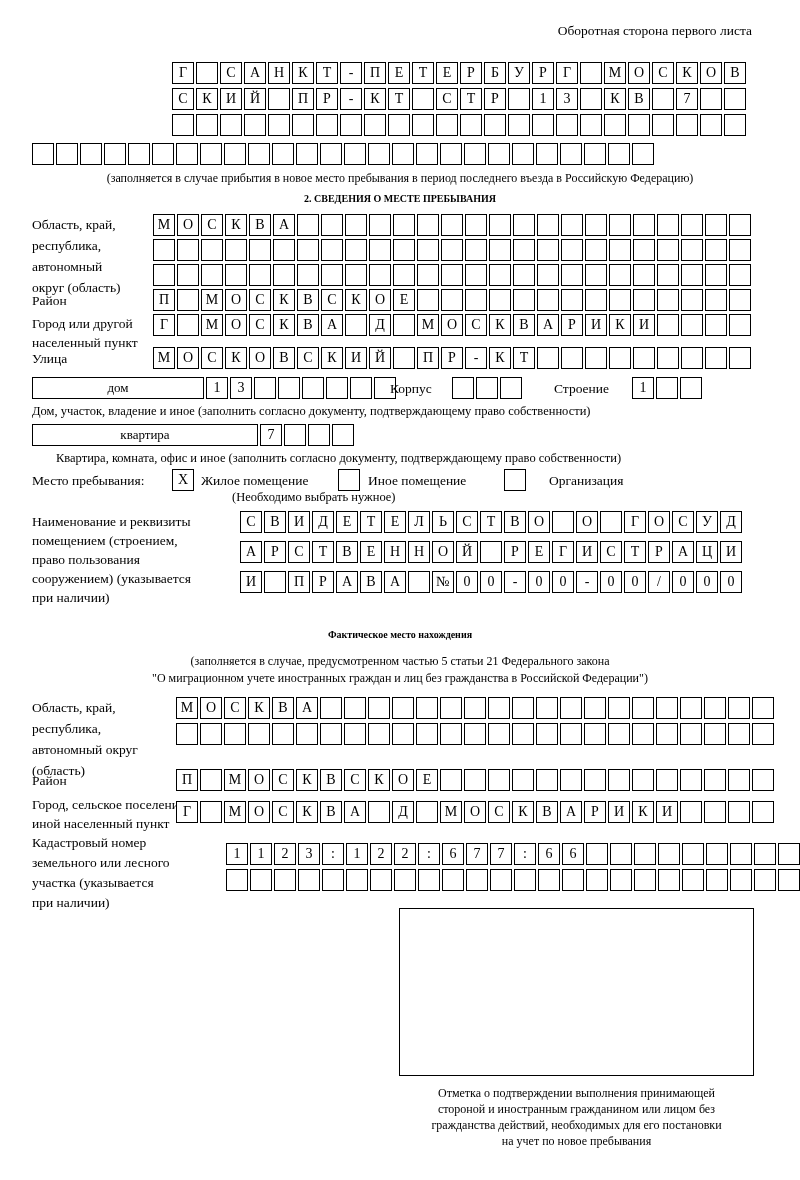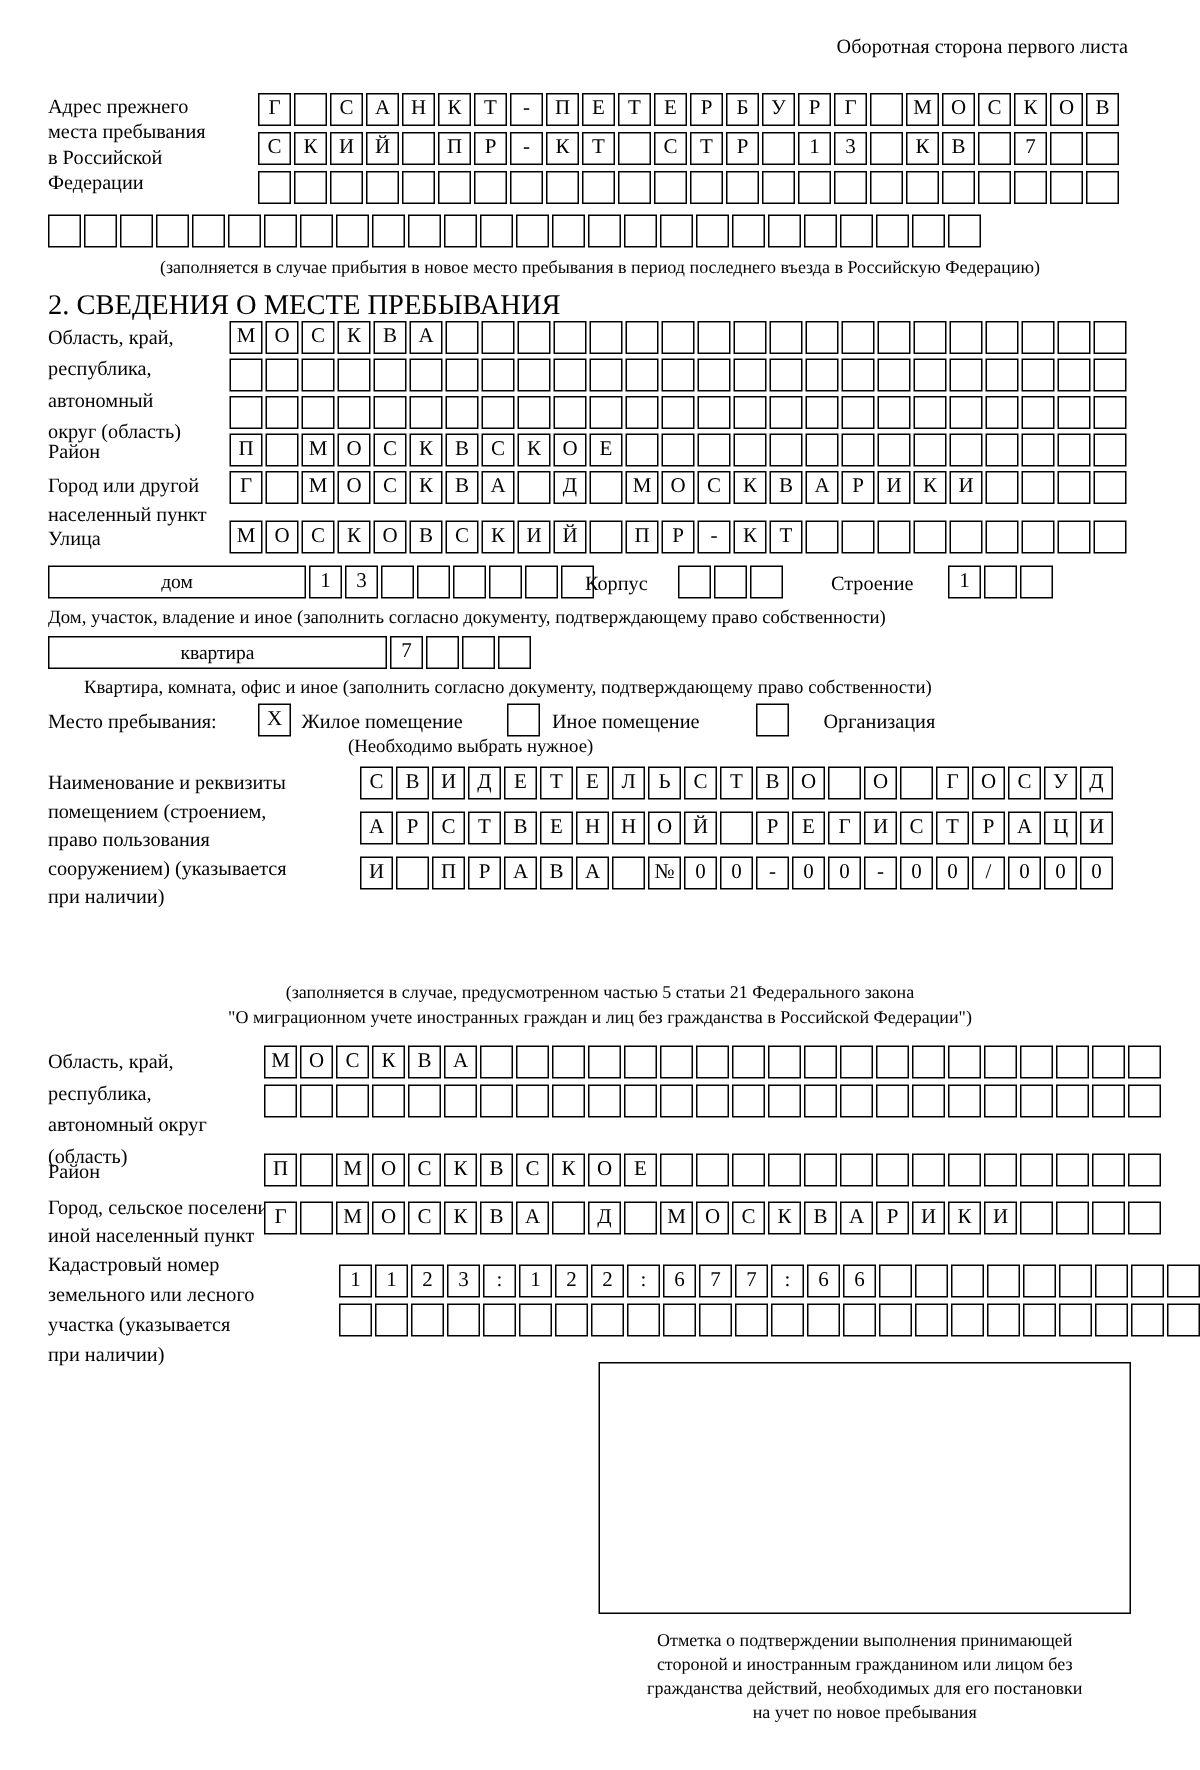--- a/index.html
+++ b/index.html
@@ -74,37 +74,32 @@
     box-sizing: border-box;
     background: #fff;
   }
 
   .note {
     font-size: 12px;
     line-height: 16px;
     text-align: center;
   }
   .sect-title {
-    font-size: 19px;
-    font-weight: normal;
+    font-size: 10px;
+    font-weight: bold;
+    text-align: center;
   }
 </style>
 </head>
 <body>
 
 <div class="page">
 
   <div class="abs hdr-right lbl">Оборотная сторона первого листа</div>
 
-  <div class="abs lbl" style="left:32px; top:62px; width:140px;">
-    <div>Адрес прежнего</div>
-    <div>места пребывания</div>
-    <div>в Российской</div>
-    <div>Федерации</div>
-  </div>
 
   <div class="abs boxline" style="left:172px; top:62px;">
     <div class="cell">Г</div>
     <div class="cell"></div>
     <div class="cell">С</div>
     <div class="cell">А</div>
     <div class="cell">Н</div>
     <div class="cell">К</div>
     <div class="cell">Т</div>
     <div class="cell">-</div>
@@ -507,20 +502,21 @@
     <div class="cell">0</div>
     <div class="cell">-</div>
     <div class="cell">0</div>
     <div class="cell">0</div>
     <div class="cell">/</div>
     <div class="cell">0</div>
     <div class="cell">0</div>
     <div class="cell">0</div>
   </div>
 
+  <div class="abs sect-title" style="left:32px; top:629px; width:736px;">Фактическое место нахождения</div>
   <div class="abs note" style="left:32px; top:653px; width:736px;">(заполняется в случае, предусмотренном частью 5 статьи 21 Федерального закона</div>
   <div class="abs note" style="left:32px; top:670px; width:736px;">"О миграционном учете иностранных граждан и лиц без гражданства в Российской Федерации")</div>
 
   <div class="abs lbl" style="left:32px; top:697px; width:145px;">
     <div style="line-height:21px;">Область, край,</div>
     <div style="line-height:21px;">республика,</div>
     <div style="line-height:21px;">автономный округ</div>
     <div style="line-height:21px;">(область)</div>
   </div>
 

